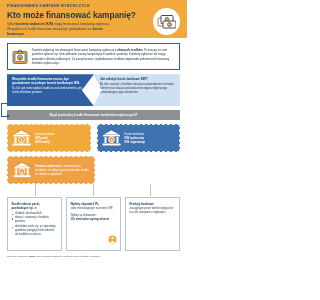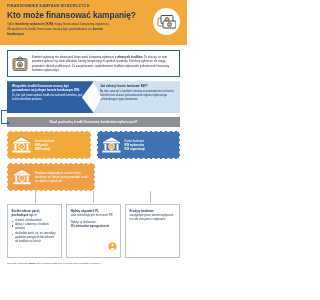--- a/index.html
+++ b/index.html
@@ -10,21 +10,21 @@
     width:187px; height:300px;
     overflow:hidden;
     position:relative;
   }
 
   
   .header {
     background:#f2a93b;
     padding:4px 7px 6px 7px;
     position:relative;
-    height:45px;
+    height:38px;
   }
   .eyebrow {
     font-size:3.6px;
     letter-spacing:.28px;
     color:#3b4a63;
     font-weight:700;
     text-transform:uppercase;
     margin-bottom:2.5px;
   }
   .main-title {

